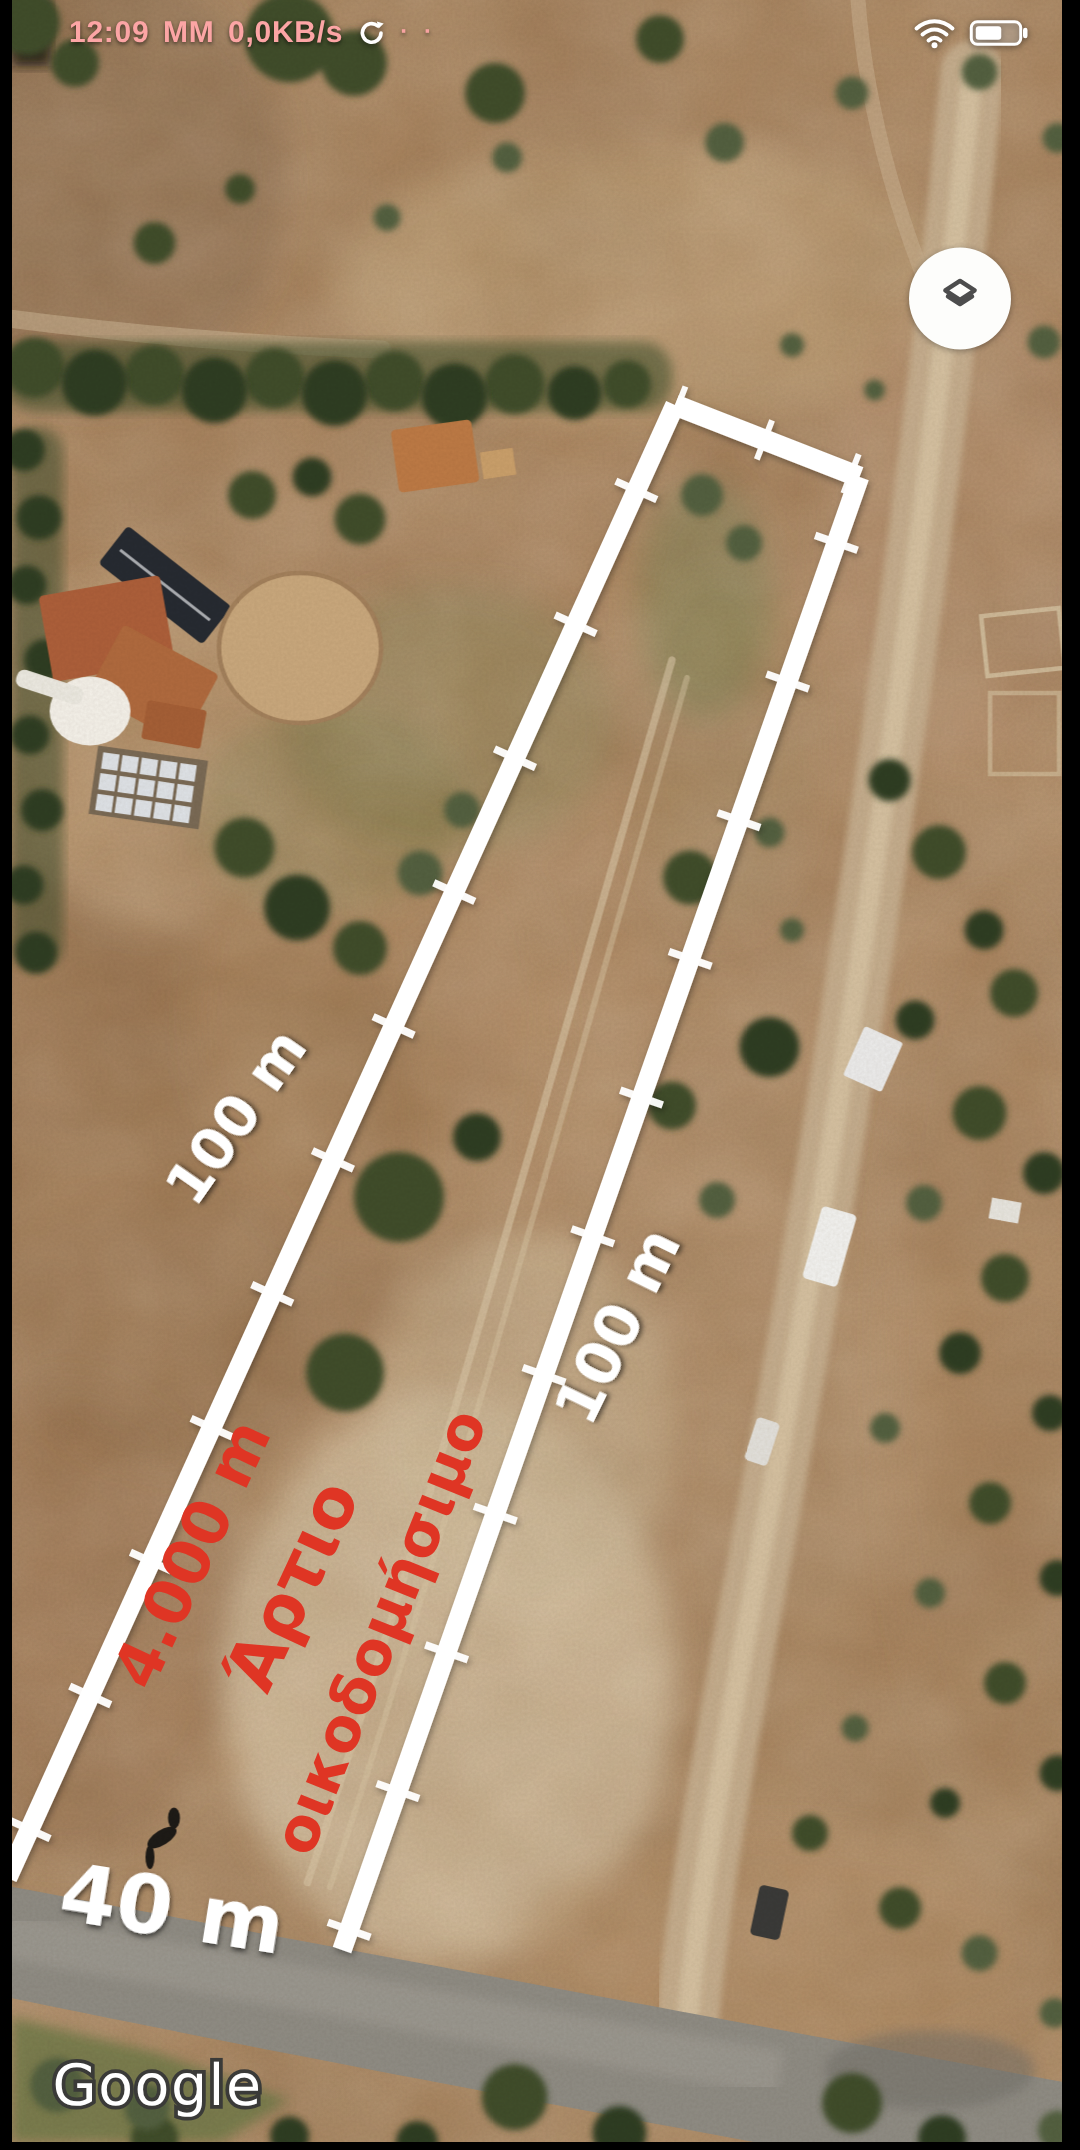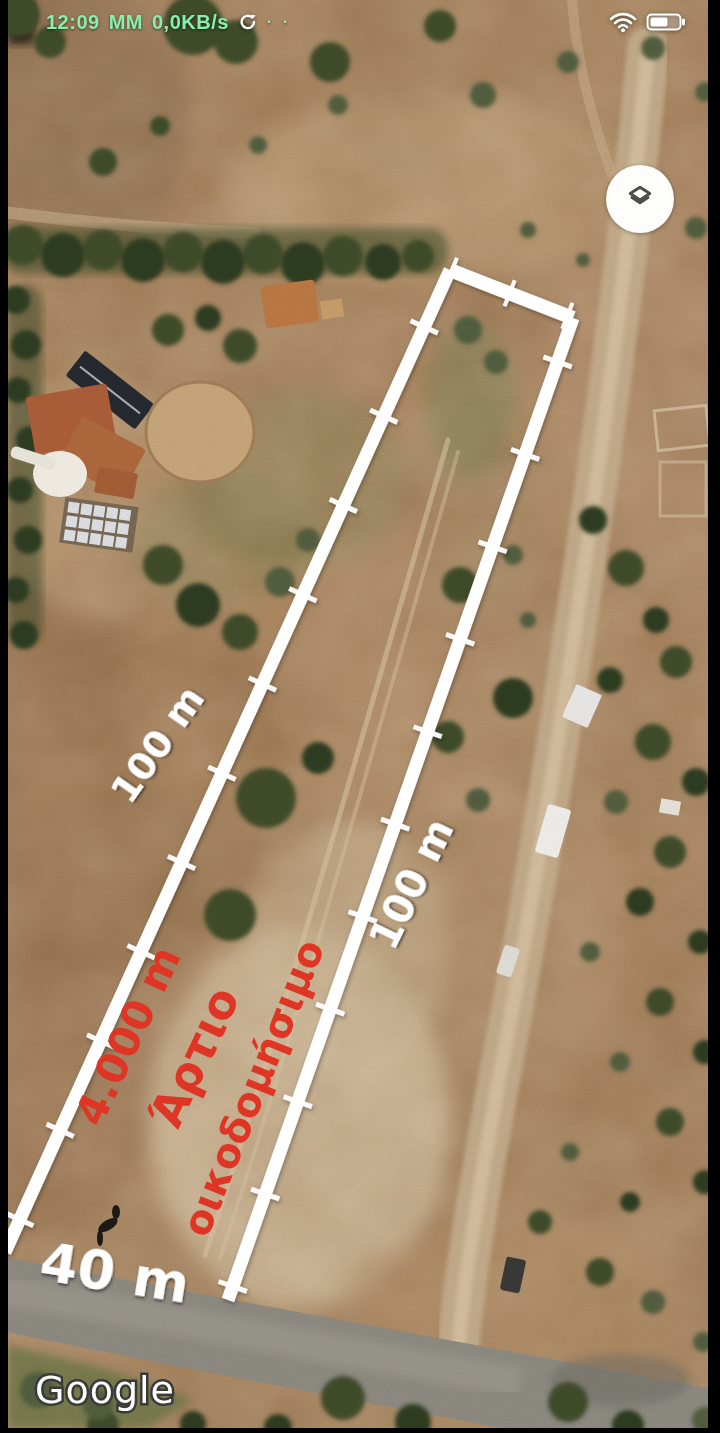--- a/index.html
+++ b/index.html
@@ -2,21 +2,21 @@
 <html><head>
 <meta charset="utf-8">
 <style>
   html,body{margin:0;padding:0;background:#000;}
   .screen{position:relative;width:720px;height:1433px;background:#000;overflow:hidden;
           font-family:"Liberation Sans",sans-serif;}
   .map-wrap{position:absolute;left:8px;top:0;width:700px;height:1428px;overflow:hidden;}
   .map-wrap svg{display:block;}
   
   .statusbar{position:absolute;top:7px;left:46px;right:34px;height:30px;
-             display:flex;color:#86efac;
+             display:flex;color:#fca5a5;
              font-weight:bold;font-size:20px;letter-spacing:.5px;
              text-shadow:0 1px 3px rgba(0,0,0,.6);z-index:30;}
   .statusbar .grp{display:flex;align-items:center;gap:9px;}
   .statusbar .spacer{flex:1;}
   .sb-icon{display:inline-flex;align-items:center;filter:drop-shadow(0 1px 2px rgba(0,0,0,.55));}
   .dots{font-size:16px;letter-spacing:3px;opacity:.95;}
   
   .layers-btn{position:absolute;left:606px;top:165px;width:68px;height:68px;border-radius:50%;
               background:#fdfdfb;box-shadow:0 1px 4px rgba(0,0,0,.35);
               display:flex;align-items:center;justify-content:center;z-index:25;cursor:pointer;}

